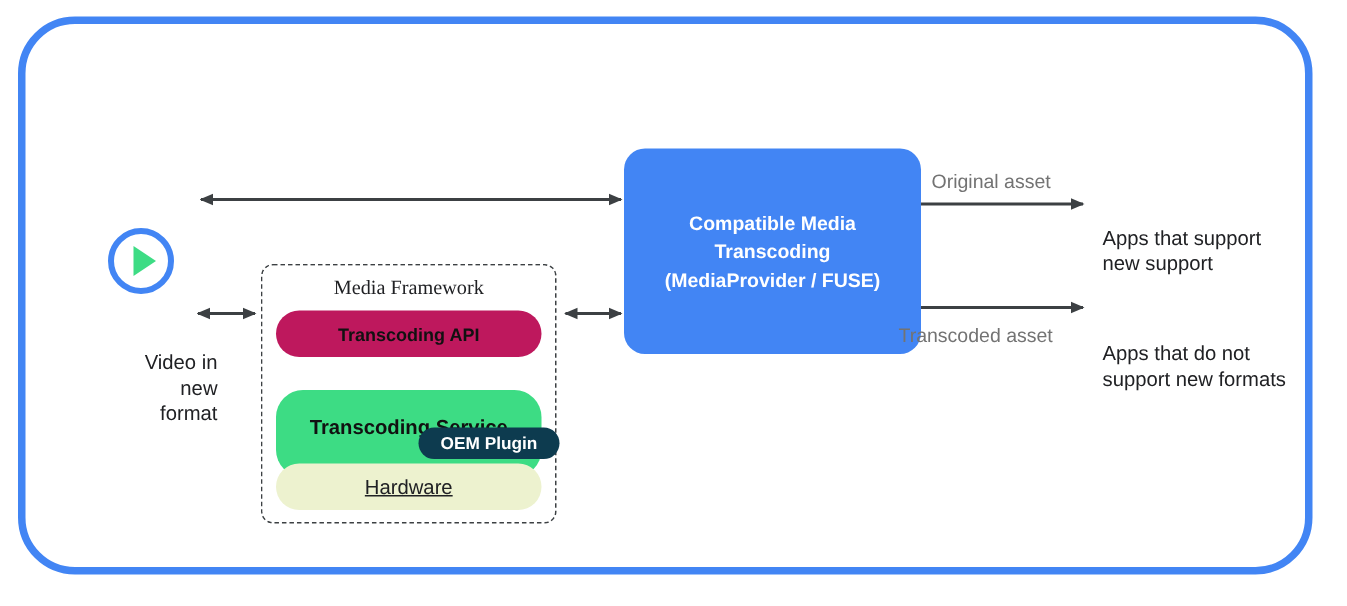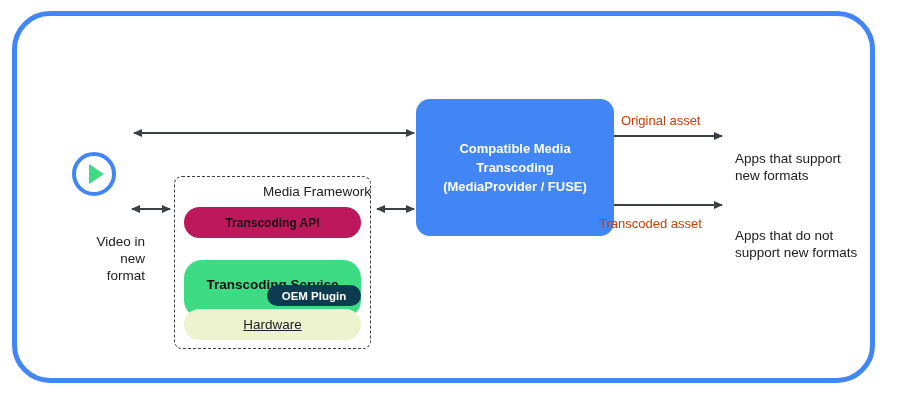--- a/index.html
+++ b/index.html
@@ -79,21 +79,21 @@
     width: 150px;
   }
   .apps-nosupport {
     left: 735px;
     top: 195px;
     width: 150px;
   }
 
   .asset-label {
     position: absolute;
-    color: #c2410c;
+    color: #737373;
     font-size: 13px;
     line-height: 16px;
     white-space: nowrap;
   }
   .orig-asset { left: 621px; top: 113px; }
   .trans-asset { left: 599px; top: 216px; }
 
   
   .dashed-box {
     position: absolute;
@@ -104,23 +104,24 @@
     border: 1.6px dashed #3c4043;
     border-radius: 8px;
     box-sizing: border-box;
     background: transparent;
   }
   .mf-title {
     position: absolute;
     left: 174px;
     top: 184px;
     width: 197px;
-    text-align: right;
+    text-align: center;
     font-size: 13.5px;
     color: #202124;
+    font-family: Liberation Serif, serif;
   }
 
   
   .stack-box {
     position: absolute;
     box-sizing: border-box;
     display: flex;
     align-items: center;
     justify-content: center;
     text-align: center;
@@ -148,21 +149,21 @@
     left: 184px; top: 309px;
     width: 177px; height: 31px;
     background: #edf2cf;
     border-radius: 16px;
     font-size: 13.5px;
     color: #202124;
     text-decoration: underline;
   }
   .chip-oem {
     position: absolute;
-    left: 267px; top: 285px;
+    left: 279px; top: 285px;
     width: 94px; height: 21px;
     background: #0d3b4f;
     border-radius: 11px;
     color: #ffffff;
     font-size: 11.5px;
     font-weight: bold;
     display: flex;
     align-items: center;
     justify-content: center;
   }
@@ -261,20 +262,20 @@
       <div>Transcoding</div>
       <div>(MediaProvider / FUSE)</div>
     </div>
   </div>
 
   <div class="asset-label orig-asset">Original asset</div>
   <div class="asset-label trans-asset">Transcoded asset</div>
 
   <div class="label apps-support">
     <div>Apps that support</div>
-    <div>new formats</div>
+    <div>new support</div>
   </div>
   <div class="label apps-nosupport">
     <div>Apps that do not</div>
     <div>support new formats</div>
   </div>
 
 </div>
 
 </body></html>

